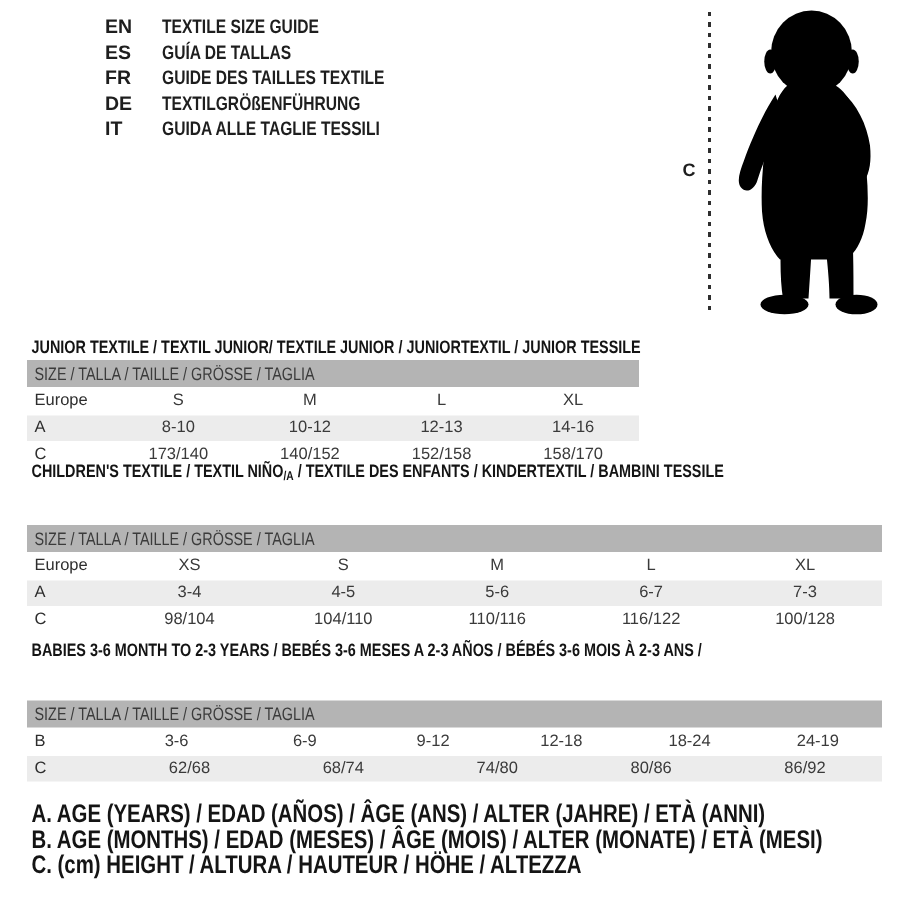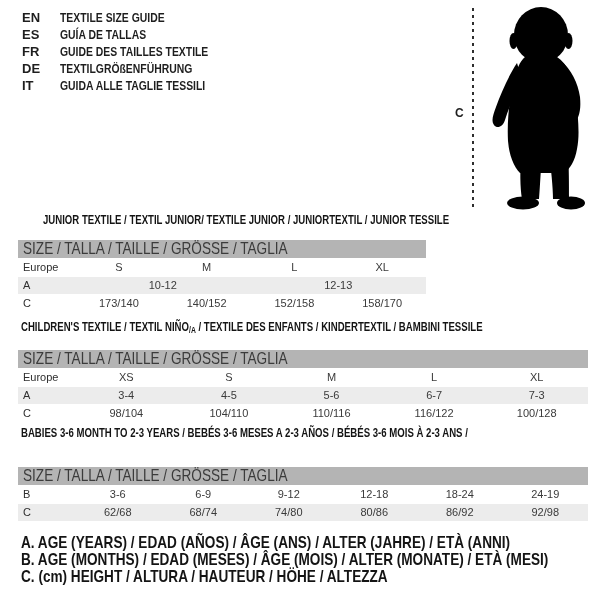--- a/index.html
+++ b/index.html
@@ -5,36 +5,36 @@
   html,body{margin:0;padding:0;}
   body{
     width:600px;height:600px;position:relative;background:#ffffff;
     font-family:"Liberation Sans",sans-serif;color:#1e1e1e;overflow:hidden;
   }
   .cond{display:inline-block;transform:scaleX(0.80);transform-origin:0 50%;white-space:nowrap;}
 
   
   .lang-block{position:absolute;left:22px;top:9px;}
   .lang-row{display:flex;height:17px;line-height:17px;font-weight:bold;font-size:13px;}
-  .lang-code{width:38px;flex:0 0 38px;}
+  .lang-code{width:38px;flex:0 0 38px;margin-left:48px;}
 
   
   .figure-wrap{position:absolute;left:487px;top:5px;width:113px;height:208px;}
   .dotline{position:absolute;left:472px;top:8px;width:2px;height:199px;
     background:repeating-linear-gradient(to bottom,#2e2e2e 0 3px,transparent 3px 7px);}
   .c-label{position:absolute;left:455px;top:106px;font-weight:bold;font-size:12px;}
 
   
   .sec-title{position:absolute;font-weight:bold;font-size:12px;line-height:17px;color:#141414;}
   .subsz{font-size:8.5px;position:relative;top:2px;}
 
   
   .stable{position:absolute;left:18px;font-size:11px;color:#3a3a3a;}
   .thead{height:18px;line-height:18px;background:#b4b4b4;color:#3b3b3b;
-    padding-left:5px;font-size:17px;}
+    padding-left:5px;font-size:12px;}
   .trow{display:flex;height:17px;line-height:17px;margin-top:1px;}
   .tlabel{flex:0 0 57px;width:57px;padding-left:5px;box-sizing:border-box;
     text-align:left;color:#2e2e2e;}
   .tcell{flex:1;text-align:center;}
   .shaded{background:#ececec;}
 
   
   .footnotes{position:absolute;left:21px;top:534px;font-weight:bold;font-size:17px;line-height:17px;color:#141414;}
 </style>
 </head>
@@ -75,49 +75,51 @@
       <path d="M74,56 C84,64 91,78 93,92 C94,102 93,110 89,116 C85,121 79,120 80,113 C81,102 79,88 74,78 Z"></path>
       <path d="M30,58 C22,70 14,88 9,102 C6,110 4,116 7,120 C10,124 16,122 18,115 C22,102 28,88 36,78 L30,58 Z"></path>
       <path d="M34,148 C33,166 33,182 35,194 L52,194 C53,180 54,162 55,148 Z"></path>
       <ellipse cx="36" cy="198" rx="16" ry="6.5"></ellipse>
       <path d="M62,148 C64,164 66,182 66,194 L82,194 C82,180 82,162 81,148 Z"></path>
       <ellipse cx="84" cy="198" rx="14" ry="6.5"></ellipse>
     </g>
   </svg>
 </div>
 
-<div class="sec-title" style="left:21px;top:212px;margin-left:22px;">
+<div class="sec-title" style="left:21px;top:223px;">
   <span class="cond">JUNIOR TEXTILE / TEXTIL JUNIOR/ TEXTILE JUNIOR / JUNIORTEXTIL / JUNIOR TESSILE</span>
 </div>
 <div class="stable" style="top:240px;width:408px;">
   <div class="thead">
     <span class="cond">SIZE / TALLA / TAILLE / GRÖSSE / TAGLIA</span>
   </div>
   <div class="trow">
     <span class="tlabel">Europe</span>
     <span class="tcell">S</span>
     <span class="tcell">M</span>
     <span class="tcell">L</span>
     <span class="tcell">XL</span>
   </div>
   <div class="trow shaded">
     <span class="tlabel">A</span>
+    <span class="tcell">8-10</span>
     <span class="tcell">10-12</span>
     <span class="tcell">12-13</span>
+    <span class="tcell">14-16</span>
   </div>
   <div class="trow">
     <span class="tlabel">C</span>
     <span class="tcell">173/140</span>
     <span class="tcell">140/152</span>
     <span class="tcell">152/158</span>
     <span class="tcell">158/170</span>
   </div>
 </div>
 
-<div class="sec-title" style="left:21px;top:319px;text-align:right;">
+<div class="sec-title" style="left:21px;top:306px;text-align:right;">
   <span class="cond"><span>CHILDREN'S TEXTILE / TEXTIL NIÑO</span><span class="subsz">/A</span><span> / TEXTILE DES ENFANTS / KINDERTEXTIL / BAMBINI TESSILE</span></span>
 </div>
 <div class="stable" style="top:350px;width:570px;">
   <div class="thead">
     <span class="cond">SIZE / TALLA / TAILLE / GRÖSSE / TAGLIA</span>
   </div>
   <div class="trow">
     <span class="tlabel">Europe</span>
     <span class="tcell">XS</span>
     <span class="tcell">S</span>
@@ -159,21 +161,20 @@
     <span class="tcell">18-24</span>
     <span class="tcell">24-19</span>
   </div>
   <div class="trow shaded">
     <span class="tlabel">C</span>
     <span class="tcell">62/68</span>
     <span class="tcell">68/74</span>
     <span class="tcell">74/80</span>
     <span class="tcell">80/86</span>
     <span class="tcell">86/92</span>
-    <span class="tcell">92/98</span>
   </div>
 </div>
 
 <div class="footnotes">
   <div><span class="cond">A. AGE (YEARS) / EDAD (AÑOS) / ÂGE (ANS) / ALTER (JAHRE) / ETÀ (ANNI)</span></div>
   <div><span class="cond">B. AGE (MONTHS) / EDAD (MESES) / ÂGE (MOIS) / ALTER (MONATE) / ETÀ (MESI)</span></div>
   <div><span class="cond">C. (cm) HEIGHT / ALTURA / HAUTEUR / HÖHE / ALTEZZA</span></div>
 </div>
 
 </body></html>

